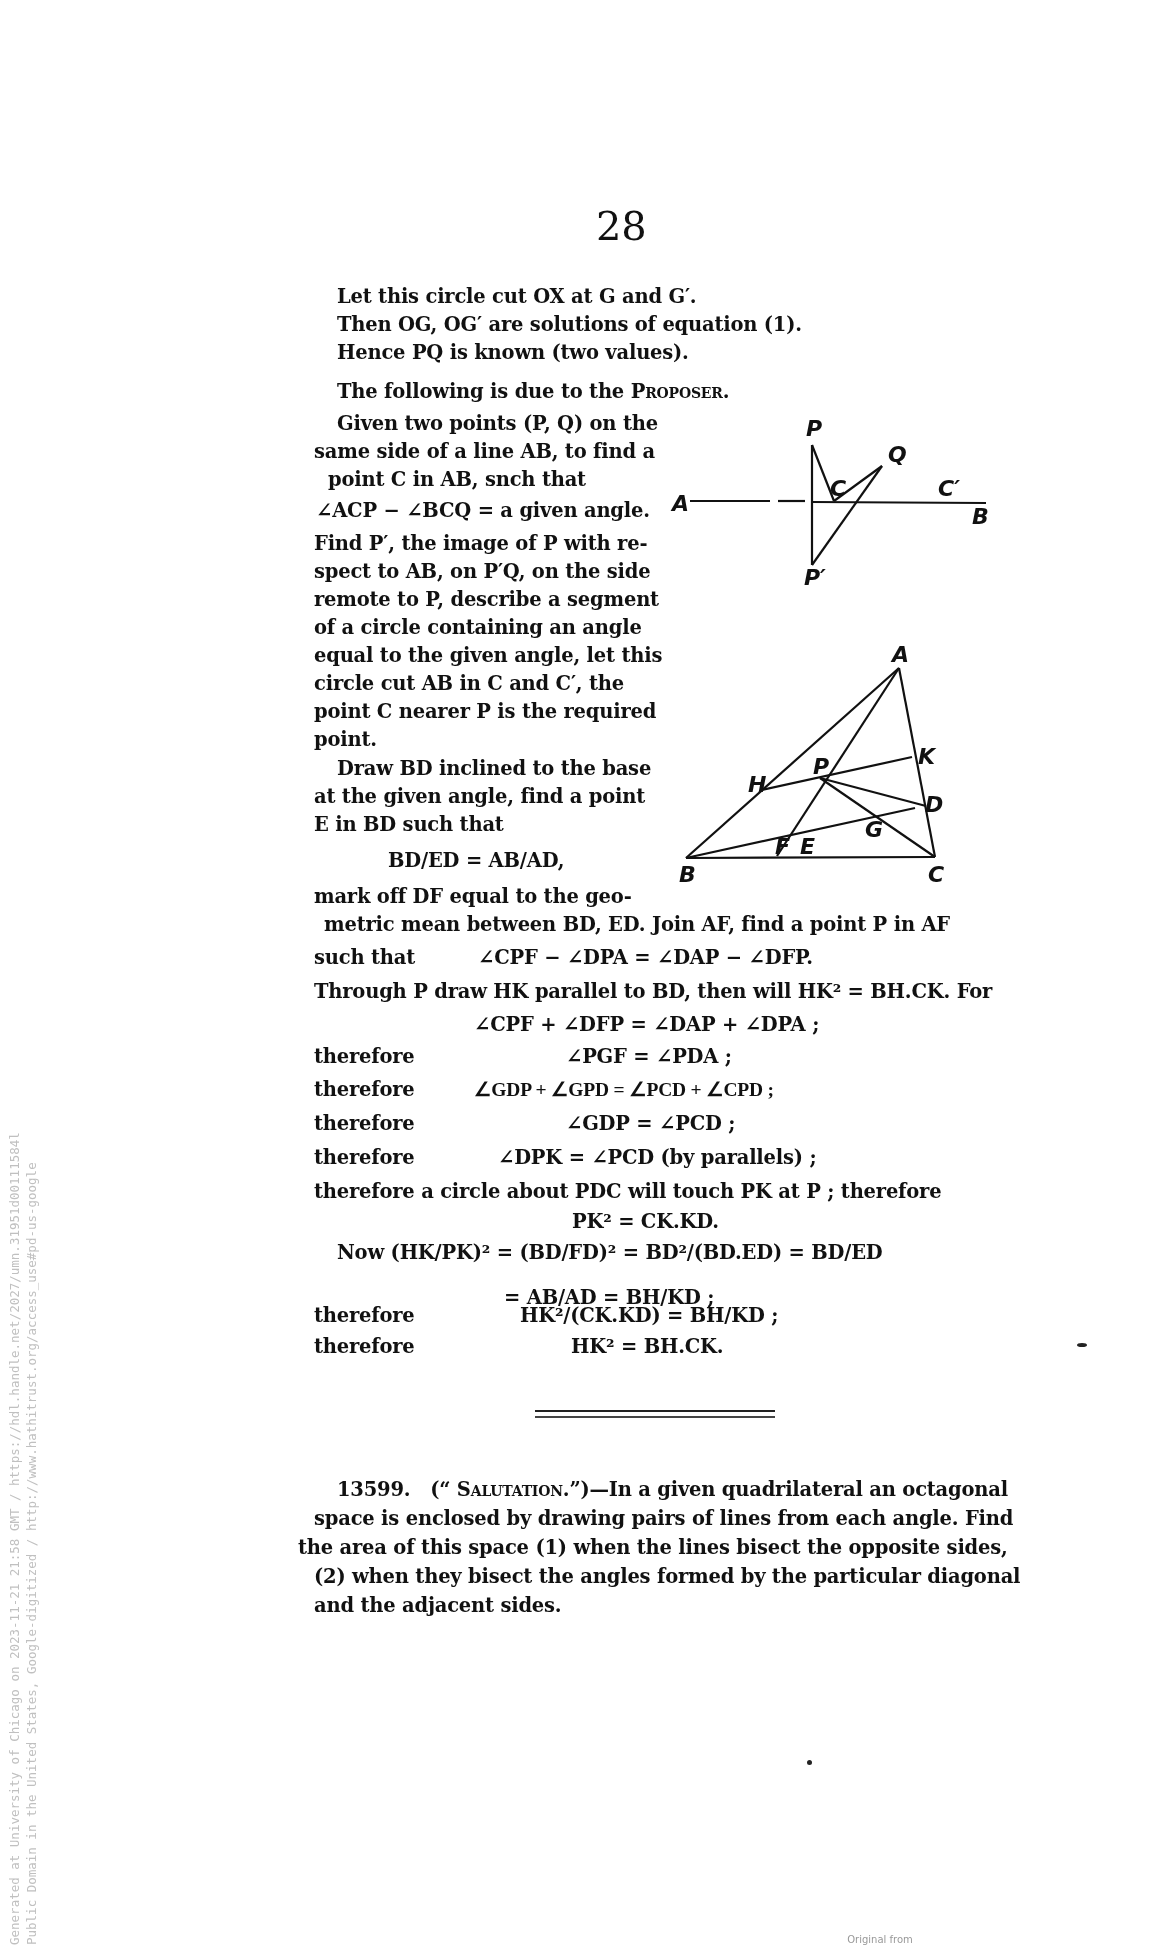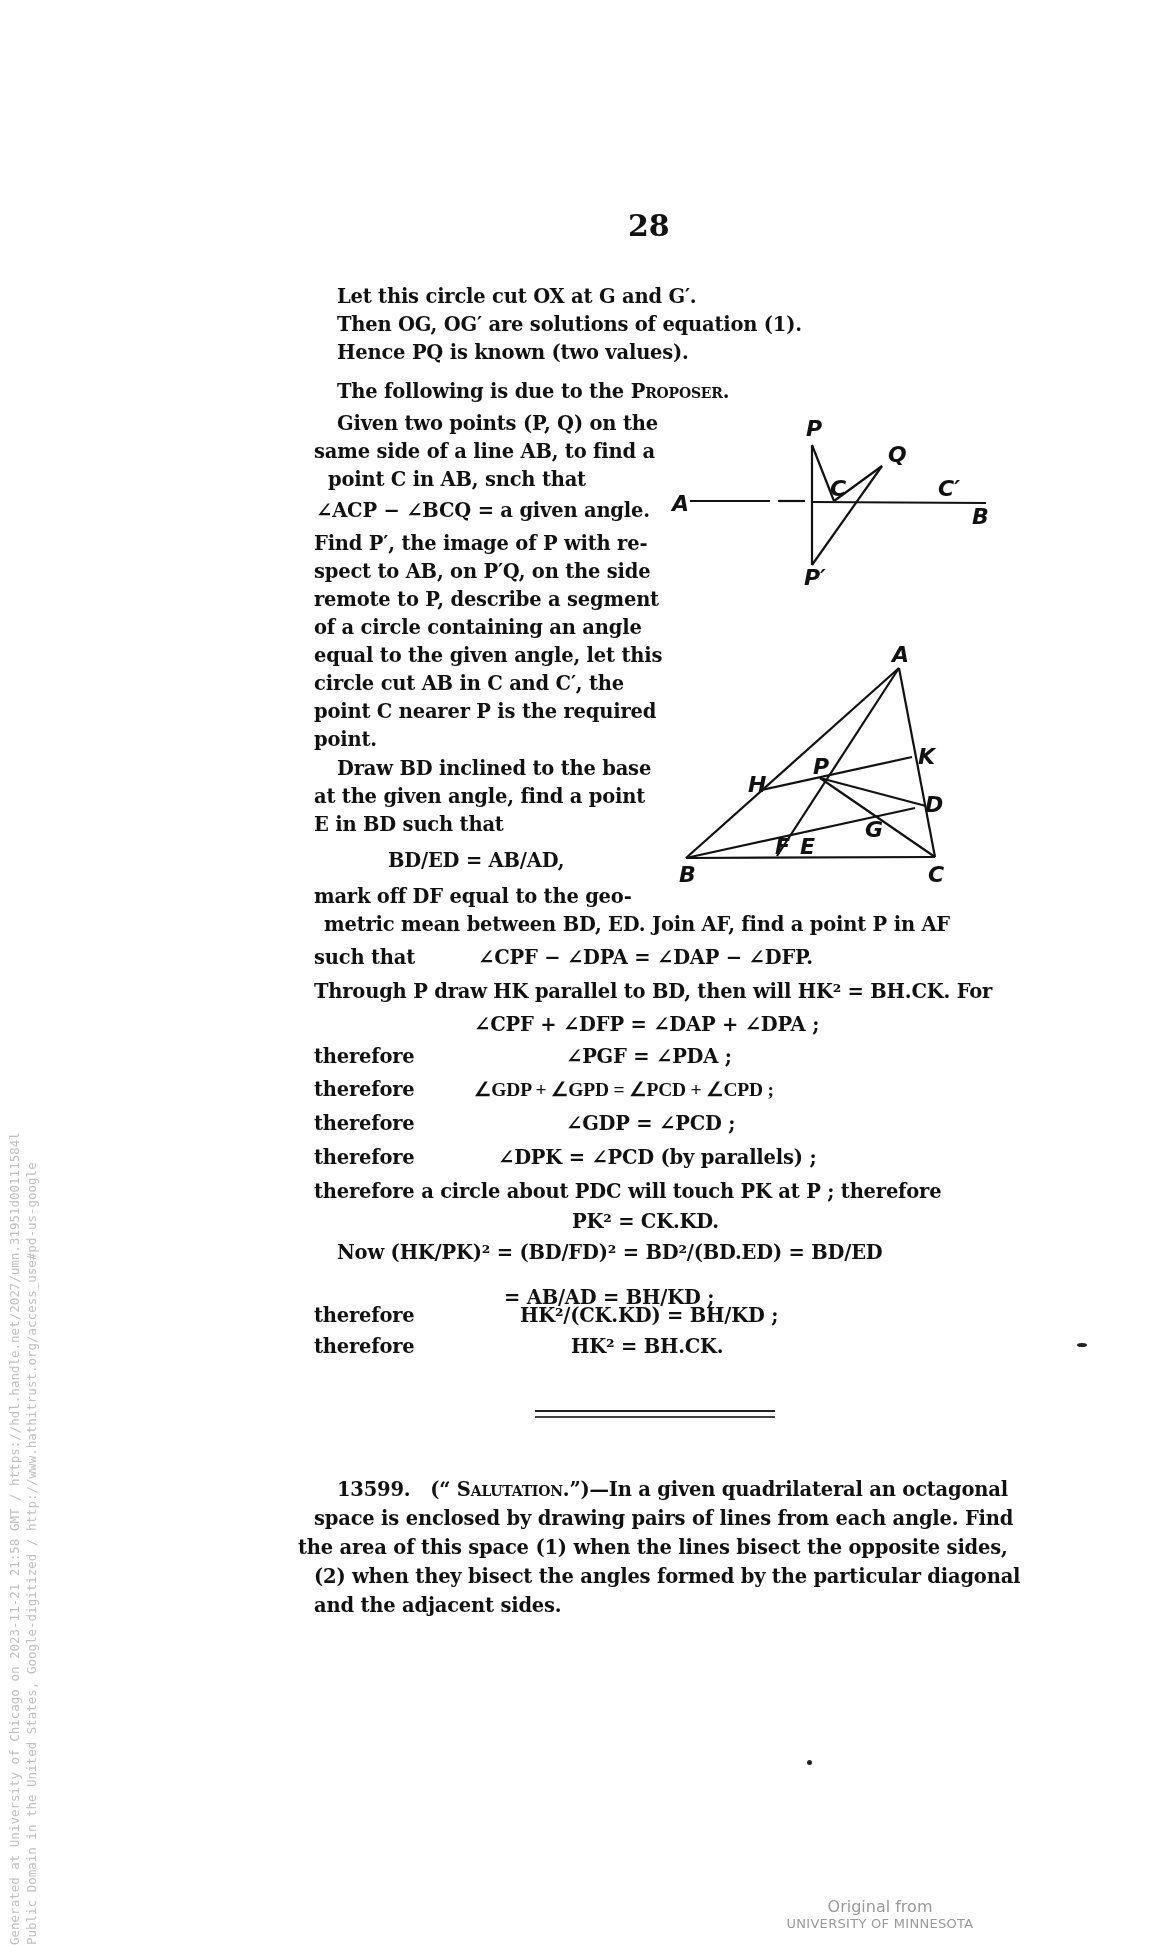--- a/index.html
+++ b/index.html
@@ -1,29 +1,29 @@
 <!DOCTYPE html>
 <html><head>
 <meta charset="utf-8">
 <style>
   html, body { margin: 0; padding: 0; background: #ffffff; }
   body { width: 1173px; height: 1945px; position: relative; overflow: hidden;
          font-family: "DejaVu Serif", "Liberation Serif", serif; color: #111; }
   .abs { position: absolute; }
   .txt { font-size: 19.5px; line-height: 28px; font-weight: bold; letter-spacing: -0.2px; white-space: nowrap; }
-  .pagenum { font-size: 30px; font-weight: bold; left: 628px; top: 212px; }
+  .pagenum { font-size: 40px; font-weight: normal; left: 596px; top: 212px; }
   .sc { font-variant: small-caps; }
   .lbl { font-family: "DejaVu Sans", sans-serif; font-style: italic; font-size: 22px; font-weight: bold; fill: #111; }
   .sidebar { left: 6px; top: 1945px; transform-origin: 0 0; transform: rotate(-90deg);
              font-family: "DejaVu Sans Mono", monospace; font-size: 12.5px; line-height: 17px; color: #c0c0c0; white-space: nowrap; }
   .footer-left { left: 182px; top: 1988px; color: #8a8a8a; font-family: "DejaVu Sans", sans-serif; margin-top: 25px; }
   .footer-left .small { font-size: 14px; vertical-align: 6px; }
   .footer-left .google { font-family: "DejaVu Serif", serif; font-size: 42px; color: #777; letter-spacing: -2px; }
   .footer-right { left: 740px; top: 1897px; text-align: center; color: #999; font-family: "DejaVu Sans", sans-serif; width: 280px; }
-  .footer-right .l1 { font-size: 16px; }
+  .footer-right .l1 { font-size: 10px; margin-top: 37px; }
   .footer-right .l2 { font-size: 13px; letter-spacing: 0.3px; }
   .rule { background: #222; height: 2px; }
   .dot { background: #222; border-radius: 50%; }
 </style>
 </head>
 <body>
 
 <div class="abs txt pagenum">28</div>
 
 <div class="abs txt" style="left:337px; top:283px;">Let this circle cut OX at G and G′.</div>

